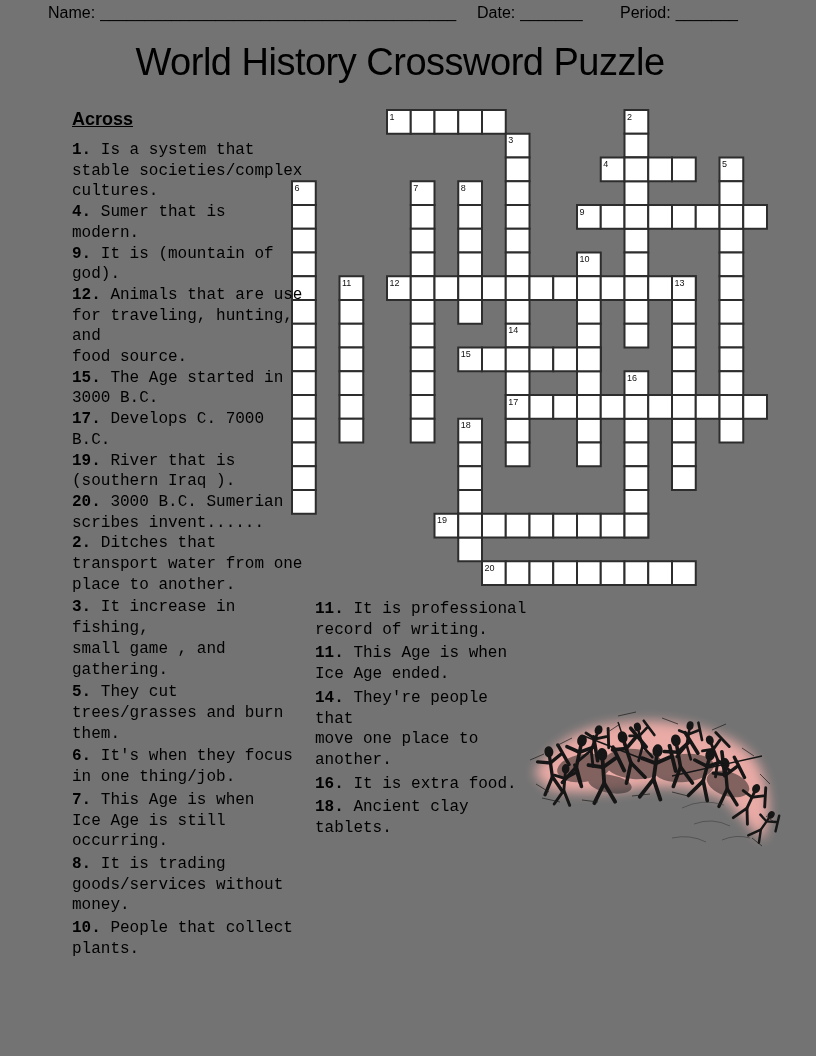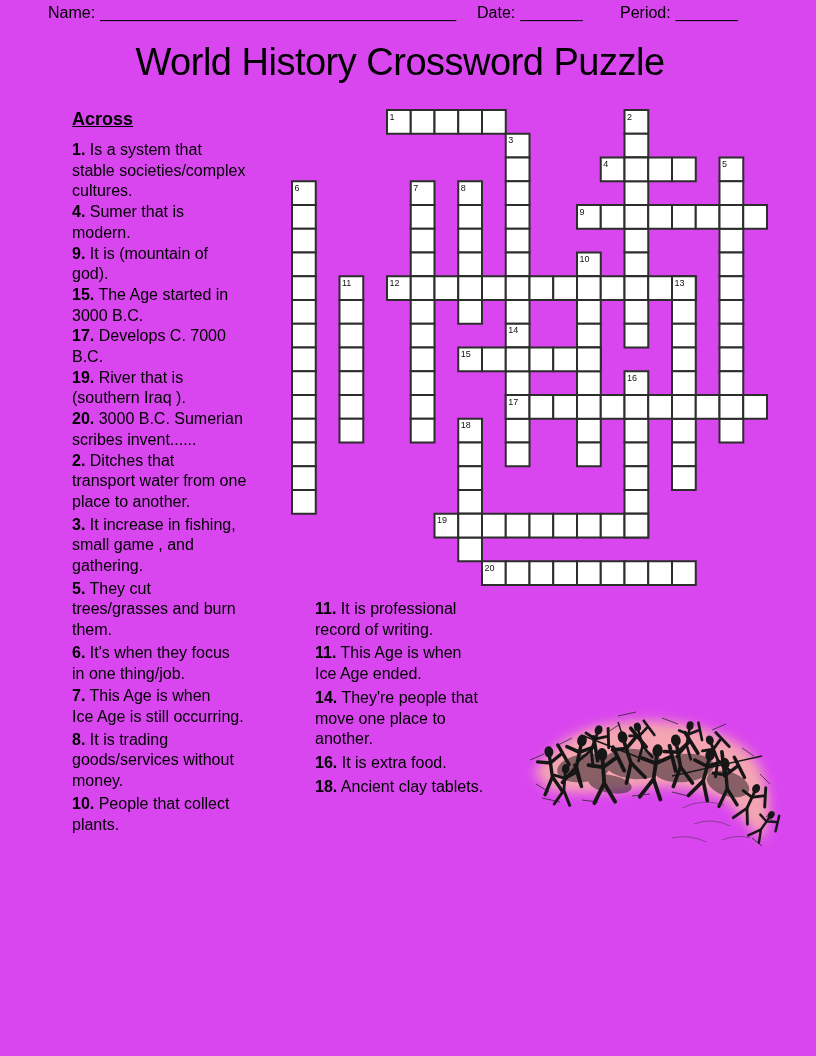--- a/index.html
+++ b/index.html
@@ -1,32 +1,32 @@
 <!DOCTYPE html>
 <html><head>
 <meta charset="utf-8">
 <style>
   html,body{margin:0;padding:0;background:#fff;}
-  .page{position:relative;width:816px;height:1056px;background:#d946ef;overflow:hidden;
+  .page{position:relative;width:816px;height:1056px;background:#737373;overflow:hidden;
         font-family:"Liberation Sans",sans-serif;color:#000;}
   
   .hfield{position:absolute;top:4px;font-size:16px;white-space:nowrap;}
   .hfield .fill-line{padding-left:5px;letter-spacing:0;}
   #name-field{left:48px;} #date-field{left:477px;} #period-field{left:612px;margin-left:8px;}
   
   .page-title{position:absolute;top:41px;left:0;width:800px;text-align:center;
               font-size:38px;font-weight:400;letter-spacing:-0.5px;}
   
   .clue-col{position:absolute;font-size:16px;line-height:20.7px;margin-left:24px;}
   #left-col{left:48px;top:108px;width:238px;}
   #mid-col{left:291px;top:599px;width:215px;}
   .sec-head{font-size:18px;line-height:22px;font-weight:bold;text-decoration:underline;
             margin:0 0 10px 0;}
   #down-heading{margin:0 0 7px 0;}
-  .clue{margin:0;white-space:pre-line;}
+  .clue{margin:0;white-space:pre-line;font-family:Liberation Mono, monospace;}
   .down-clues .clue{margin:0 0 2px 0;}
   #mid-col .clue{margin:0 0 3px 0;}
   .cnum{font-weight:bold;}
   
   #grid-svg{position:absolute;left:0;top:0;}
   .gridnum{font-family:"Liberation Sans",sans-serif;font-size:9px;fill:#111;}
   
   #illustration{position:absolute;left:522px;top:688px;}
 </style>
 </head>
@@ -236,20 +236,23 @@
   <div class="clue-col" id="left-col">
     <h2 class="sec-head">Across</h2>
     <div class="across-clues">
         <p class="clue"><b class="cnum">1.</b><span> Is a system that
 stable societies/complex
 cultures.</span></p>
         <p class="clue"><b class="cnum">4.</b><span> Sumer that is
 modern.</span></p>
         <p class="clue"><b class="cnum">9.</b><span> It is (mountain of
 god).</span></p>
+        <p class="clue"><b class="cnum">12.</b><span> Animals that are use
+for traveling, hunting, and
+food source.</span></p>
         <p class="clue"><b class="cnum">15.</b><span> The Age started in
 3000 B.C.</span></p>
         <p class="clue"><b class="cnum">17.</b><span> Develops C. 7000
 B.C.</span></p>
         <p class="clue"><b class="cnum">19.</b><span> River that is
 (southern Iraq ).</span></p>
         <p class="clue"><b class="cnum">20.</b><span> 3000 B.C. Sumerian
 scribes invent......</span></p>
       </div>
     <div class="down-clues">

